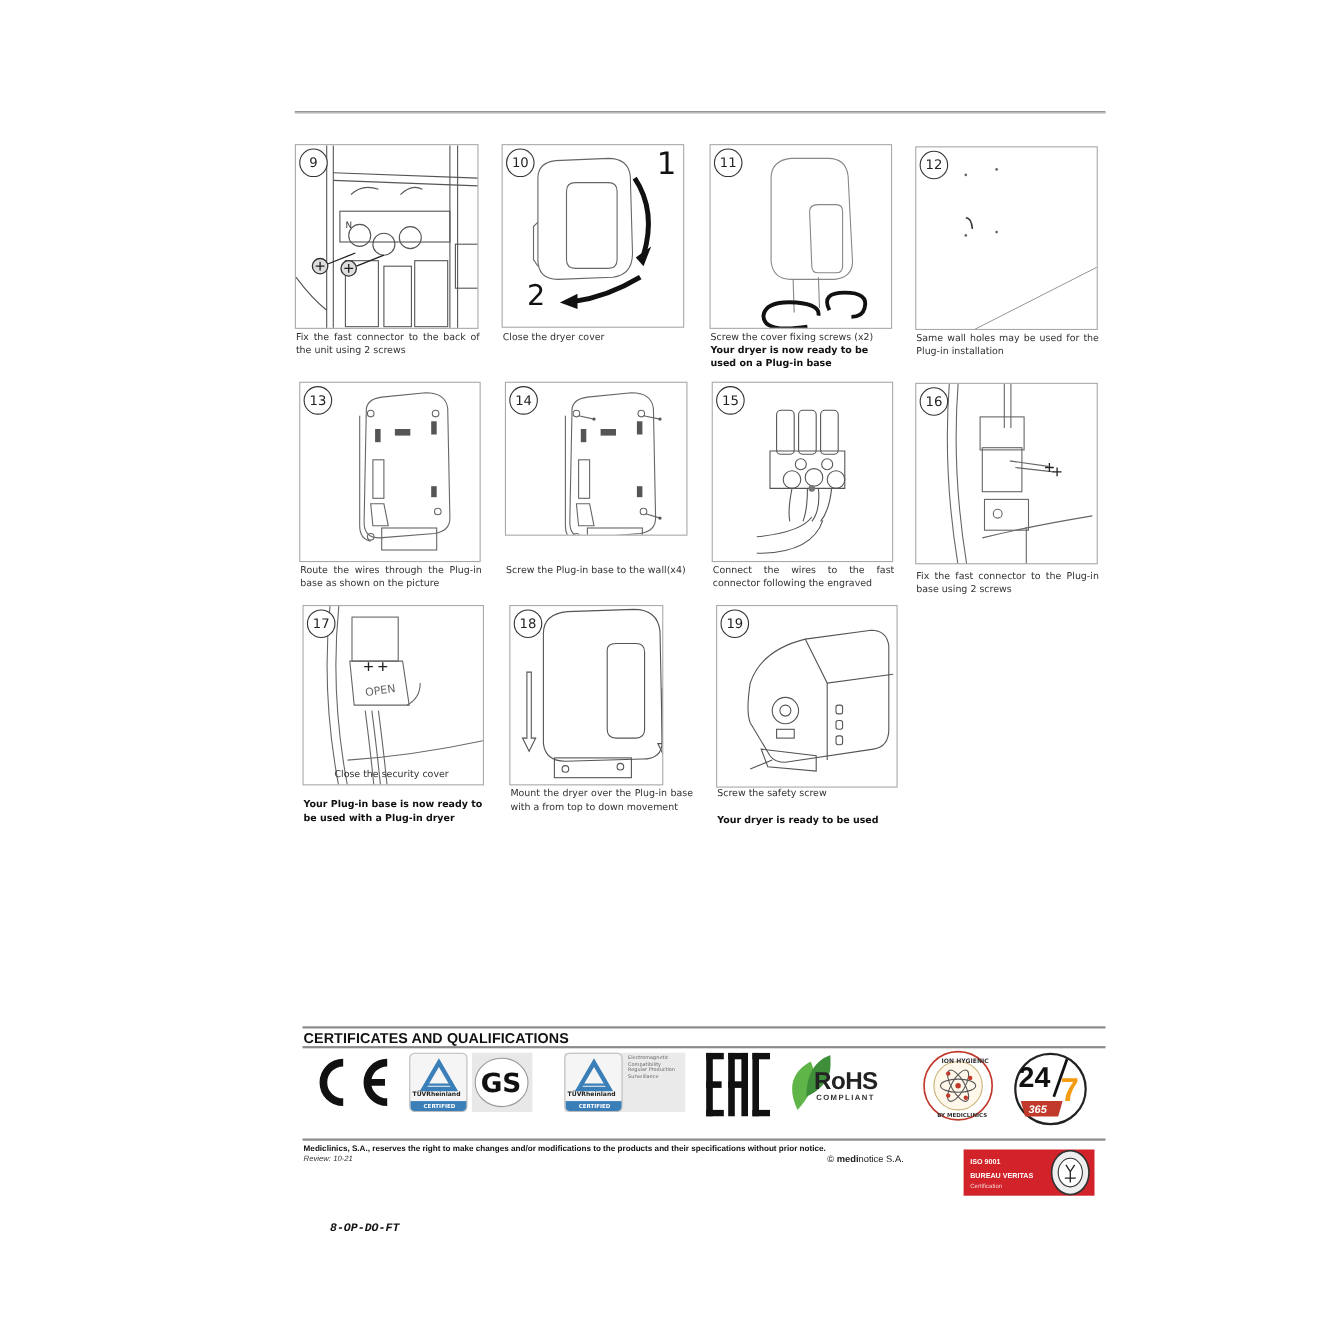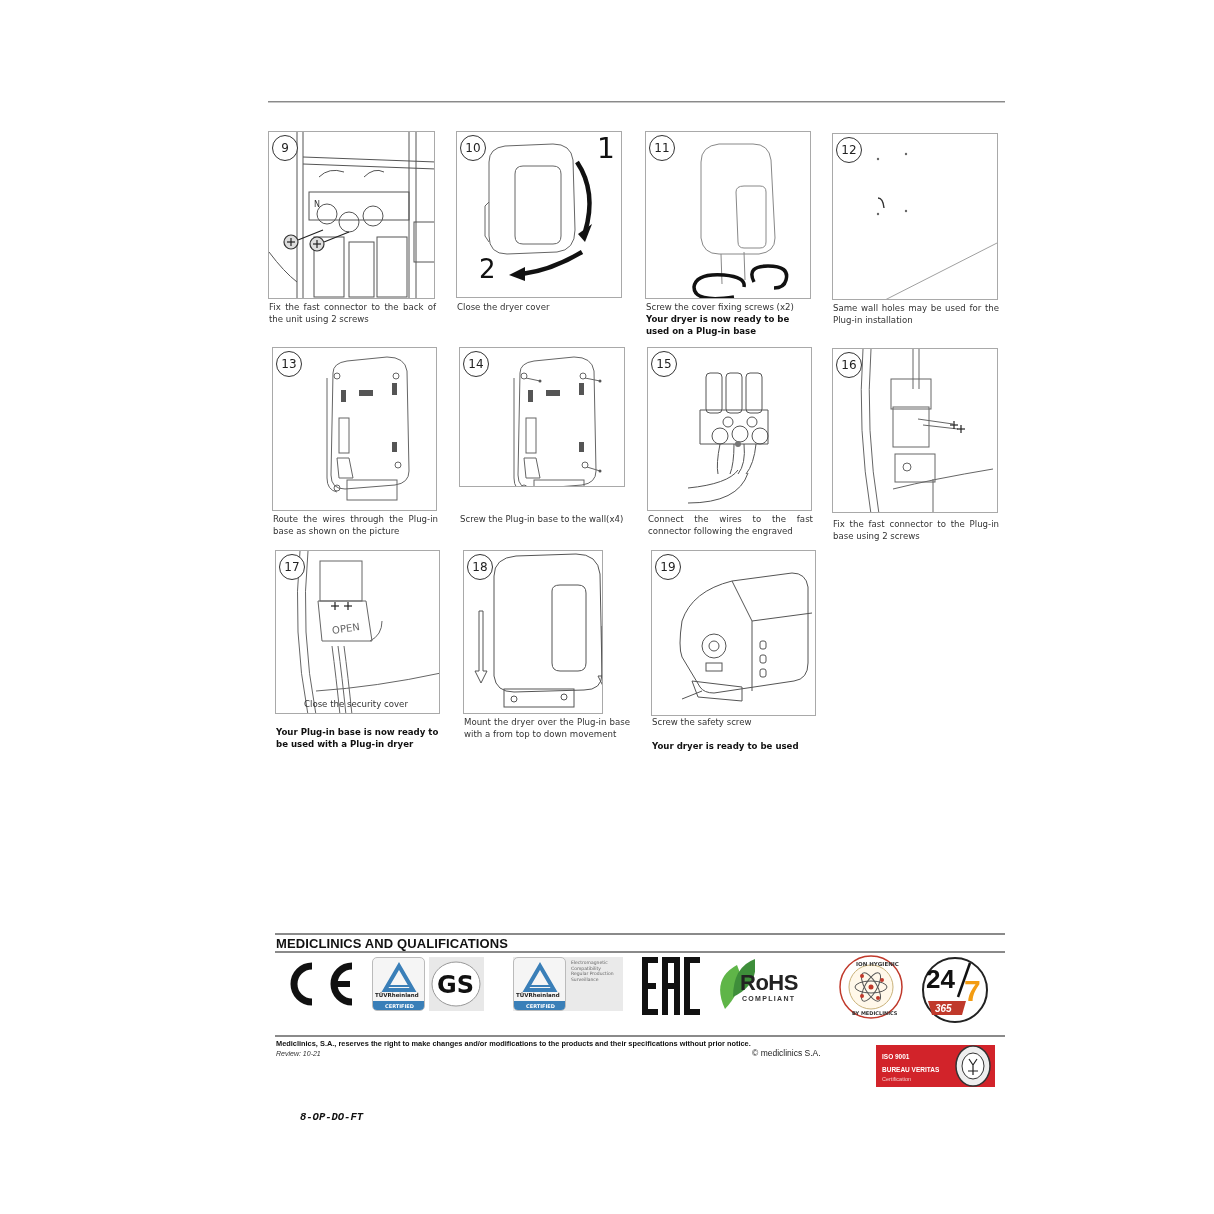--- a/index.html
+++ b/index.html
@@ -16,21 +16,21 @@
   .frame svg { position: absolute; left: 0; top: 0; }
 
   .cert-title-rule { position: absolute; left: 275px; width: 730px; height: 2px; background: #8a8a8a; }
   .cert-title { position: absolute; left: 276px; top: 936px; font-family: "Liberation Sans", sans-serif; font-weight: bold; font-size: 13px; color: #111; letter-spacing: 0.1px; }
 
   .logo { position: absolute; }
   .footer-rule { position: absolute; left: 275px; top: 1035px; width: 730px; height: 2px; background: #8a8a8a; }
   .disclaimer { position: absolute; left: 276px; top: 1039px; font-family: "Liberation Sans", sans-serif; font-weight: bold; font-size: 7.4px; color: #111; }
   .review { position: absolute; left: 276px; top: 1050px; font-family: "Liberation Sans", sans-serif; font-style: italic; font-size: 7px; color: #333; }
   .copyright { position: absolute; left: 752px; top: 1048px; font-family: "Liberation Sans", sans-serif; font-size: 8.5px; color: #222; }
-  .copyright b { font-weight: normal; }
+  .copyright b { font-weight: bold; }
   .doc-code { position: absolute; left: 300px; top: 1111px; font-family: Liberation Mono, monospace; font-style: italic; font-weight: bold; font-size: 10.5px; color: #111; }
 
   .bv-badge { position: absolute; left: 876px; top: 1045px; width: 119px; height: 42px; background: #d2232a; }
   .bv-badge .l1 { position: absolute; left: 6px; top: 8px; font-family: "Liberation Sans", sans-serif; font-weight: bold; font-size: 6.5px; color: #fff; }
   .bv-badge .l2 { position: absolute; left: 6px; top: 21px; font-family: "Liberation Sans", sans-serif; font-weight: bold; font-size: 6.5px; color: #fff; }
   .bv-badge .l3 { position: absolute; left: 6px; top: 31px; font-family: "Liberation Sans", sans-serif; font-size: 5.5px; color: #f6caca; }
 </style>
 </head>
 <body>
 
@@ -312,21 +312,21 @@
         <line x1="30" y1="148" x2="50" y2="140"></line>
       </g>
     </svg>
     <div class="num">19</div>
   </div>
   <div class="caption" style="top:166px;width:165px;">Screw the safety screw</div>
   <div class="caption-bold" style="top:190px;width:168px;">Your dryer is ready to be used</div>
 </div>
 
 <div class="cert-title-rule" style="top:933px;"></div>
-<div class="cert-title">MEDICLINICS AND QUALIFICATIONS</div>
+<div class="cert-title">CERTIFICATES AND QUALIFICATIONS</div>
 <div class="cert-title-rule" style="top:951px;"></div>
 
 <div class="logo" style="left:282px;top:960px;width:75px;height:48px;">
   <svg width="75" height="48" viewBox="0 0 75 48">
     <path d="M30 6 a18 18 0 1 0 0 36" fill="none" stroke="#111" stroke-width="7"></path>
     <path d="M70 6 a18 18 0 1 0 0 36" fill="none" stroke="#111" stroke-width="7"></path>
     <line x1="52" y1="24" x2="68" y2="24" stroke="#111" stroke-width="6"></line>
   </svg>
 </div>
 
@@ -420,21 +420,21 @@
     <polygon points="8,46 46,46 42,60 12,60" fill="#c0392b"></polygon>
     <text x="15" y="57" font-size="10" font-weight="bold" font-style="italic" fill="#fff" font-family="Liberation Sans, sans-serif">365</text>
   </svg>
 </div>
 
 <div class="footer-rule"></div>
 <div class="disclaimer">Mediclinics, S.A., reserves the right to make changes and/or modifications to the products and their specifications without prior notice.</div>
 <div class="review">Review: 10-21</div>
 <div class="copyright">
   <span>©</span>
-  <b>medi</b><span>clinics S.A.</span>
+  <b>medi</b><span>notice S.A.</span>
 </div>
 
 <div class="bv-badge">
   <div class="l1">ISO 9001</div>
   <div class="l2">BUREAU VERITAS</div>
   <div class="l3">Certification</div>
   <svg width="40" height="42" viewBox="0 0 40 42" style="position:absolute;right:2px;top:0;">
     <ellipse cx="20" cy="21" rx="17" ry="20" fill="#eee" stroke="#333" stroke-width="1.5"></ellipse>
     <ellipse cx="20" cy="21" rx="11" ry="13" fill="#fff" stroke="#333" stroke-width="1"></ellipse>
     <path d="M16 14 l4 6 l4 -6 M20 20 l0 10 M15 26 l10 0" stroke="#222" stroke-width="1.2" fill="none"></path>

